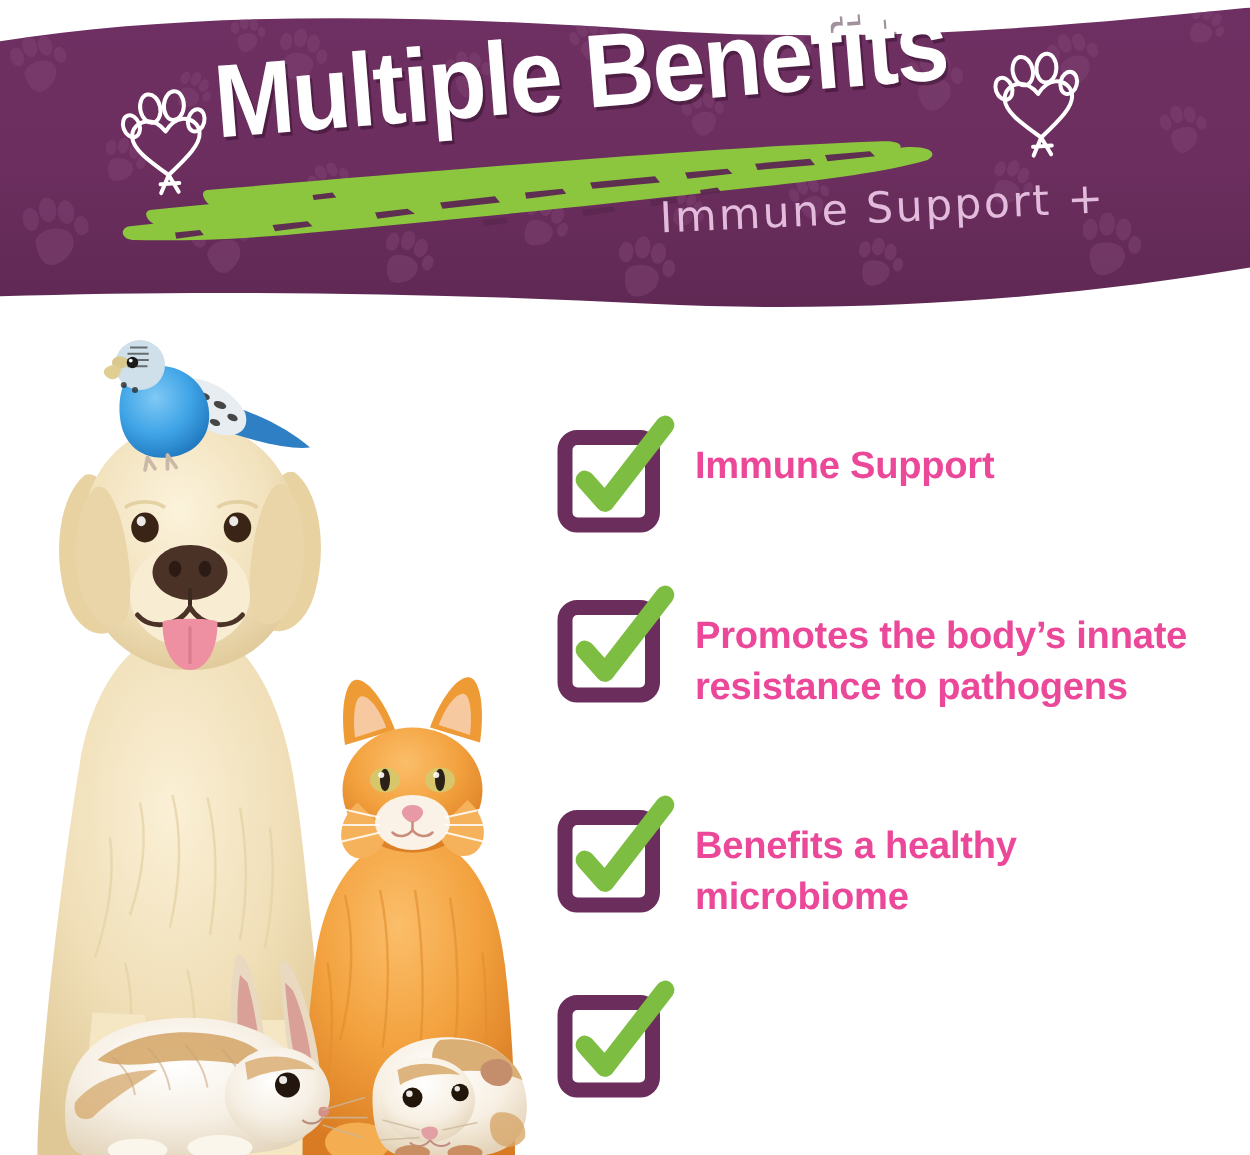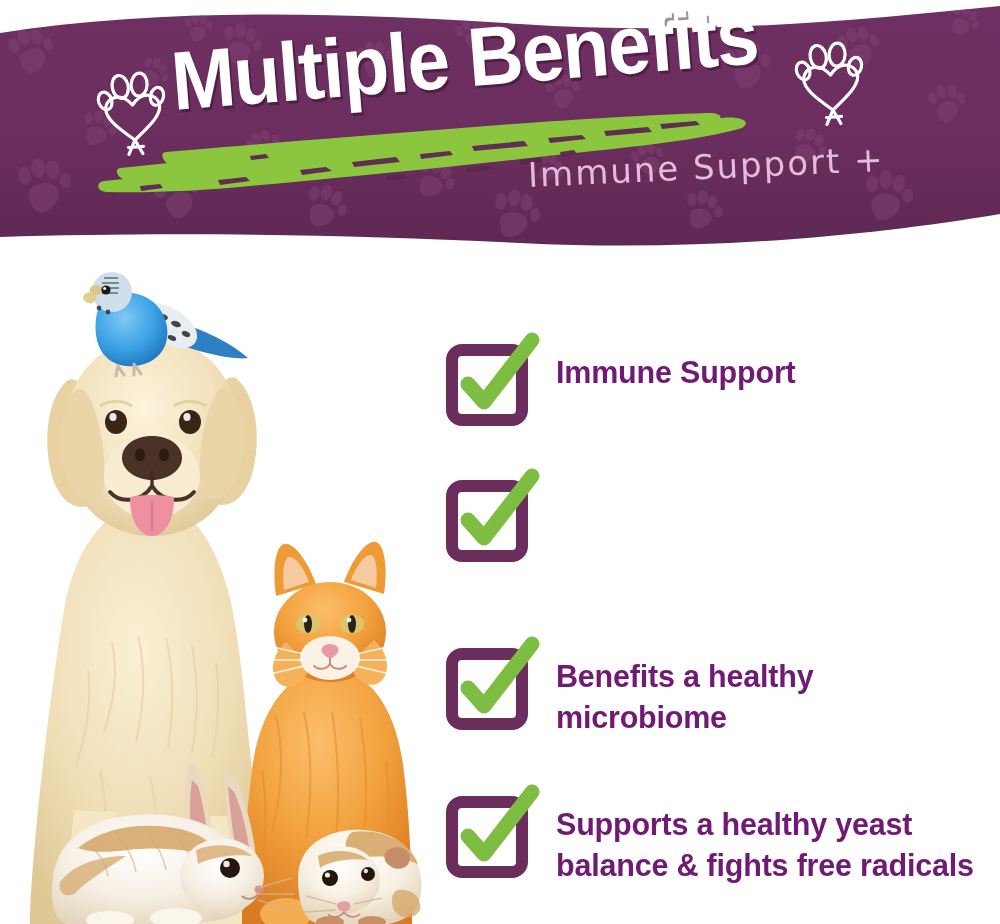--- a/index.html
+++ b/index.html
@@ -90,21 +90,21 @@
     width:540px;
   }
   .chk{
     position:relative;
     flex:0 0 auto;
     width:78px; height:76px;
     margin-right:30px;
   }
   .chk svg{ position:absolute; left:0; top:-12px; width:90px; height:90px; overflow:visible; }
   .btext{
-    color:#701a75;
+    color:#ec4899;
     font-family:"Liberation Sans", sans-serif;
     font-weight:bold;
     font-size:30.5px;
     line-height:41px;
     letter-spacing:-0.2px;
     padding-top:6px;
     max-width:420px;
   }
 </style>
 </head>
@@ -510,37 +510,37 @@
       <div class="btext">Immune Support</div>
     </div>
 
     <div class="benefit" style="top:136px;">
       <div class="chk">
         <svg viewBox="0 0 90 90">
           <rect x="4" y="16" width="70" height="70" rx="10" ry="10" fill="none" stroke="#6B2D5C" stroke-width="12"></rect>
           <path d="M20,50 L36,68 L84,6" fill="none" stroke="#7DBE42" stroke-width="15" stroke-linecap="round" stroke-linejoin="round"></path>
         </svg>
       </div>
+      <div class="btext">Promotes the body’s innate resistance to pathogens</div>
     </div>
 
     <div class="benefit" style="top:304px;">
       <div class="chk">
         <svg viewBox="0 0 90 90">
           <rect x="4" y="16" width="70" height="70" rx="10" ry="10" fill="none" stroke="#6B2D5C" stroke-width="12"></rect>
           <path d="M20,50 L36,68 L84,6" fill="none" stroke="#7DBE42" stroke-width="15" stroke-linecap="round" stroke-linejoin="round"></path>
         </svg>
       </div>
       <div class="btext">Benefits a healthy microbiome</div>
     </div>
 
     <div class="benefit" style="top:452px;">
       <div class="chk">
         <svg viewBox="0 0 90 90">
           <rect x="4" y="16" width="70" height="70" rx="10" ry="10" fill="none" stroke="#6B2D5C" stroke-width="12"></rect>
           <path d="M20,50 L36,68 L84,6" fill="none" stroke="#7DBE42" stroke-width="15" stroke-linecap="round" stroke-linejoin="round"></path>
         </svg>
       </div>
-      <div class="btext">Supports a healthy yeast balance &amp; fights free radicals</div>
     </div>
 
   </div>
 
 </div>
 
 </body></html>

